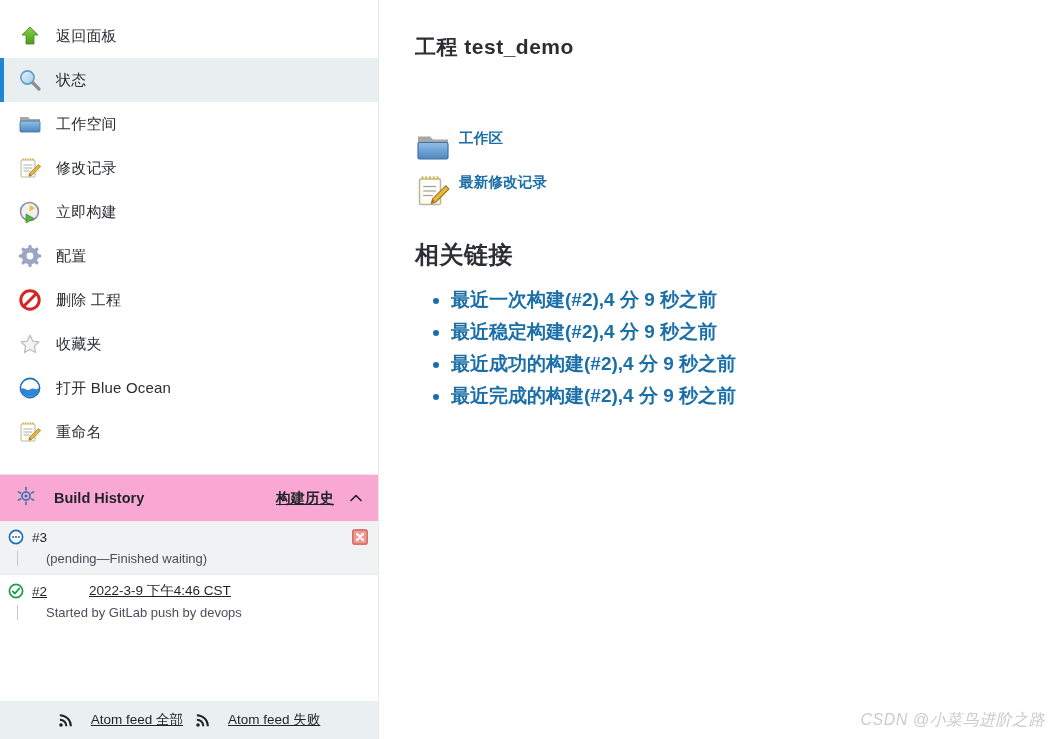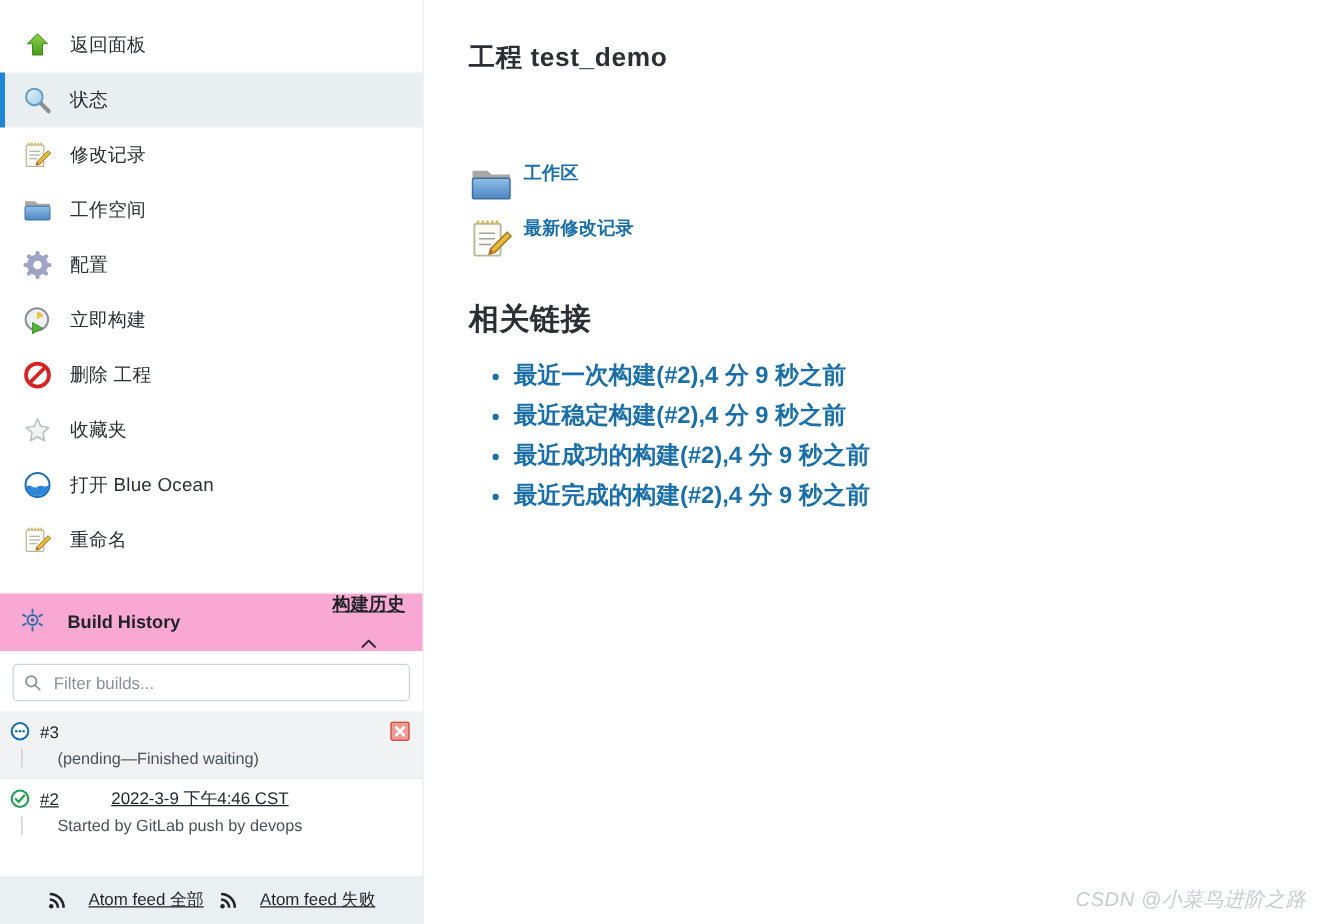--- a/index.html
+++ b/index.html
@@ -7,21 +7,21 @@
     margin: 0; padding: 0;
     width: 1061px; height: 739px;
     background: #fff;
     font-family: "Liberation Sans", "DejaVu Sans", sans-serif;
     overflow: hidden;
   }
   #app { position: relative; width: 1061px; height: 739px; display: flex; }
 
   
   #sidebar {
-    width: 339px;
+    width: 379px;
     height: 739px;
     background: #fff;
     border-right: 1px solid #e6e8ea;
     position: relative;
     display: flex;
     flex-direction: column;
   }
   .task-list { padding-top: 14px; }
   .task {
     position: relative;
@@ -64,21 +64,20 @@
     font-size: 14.5px;
     font-weight: bold;
     color: #1f2328;
     margin-left: 14px;
   }
   #bh-header .bh-right {
     margin-left: auto;
     display: flex;
     align-items: center;
     gap: 14px;
-    flex-direction: column;
   }
   #bh-header .bh-link {
     font-size: 14.5px;
     font-weight: bold;
     color: #1f2328;
     text-decoration: underline;
     cursor: pointer;
   }
   .chev {
     width: 16px; height: 16px;
@@ -265,53 +264,63 @@
               </defs>
               <line x1="14" y1="14" x2="21" y2="21" stroke="#8d8d8d" stroke-width="3.2" stroke-linecap="round"></line>
               <circle cx="9.5" cy="9.5" r="6.6" fill="url(#gm)" stroke="#5f9fc6" stroke-width="1.6"></circle>
             </svg>
           </span>
           <span class="tlabel">状态</span>
         </a>
         <a class="task">
           <span class="ticon">
             <svg width="24" height="24" viewBox="0 0 24 24">
-              <rect x="3" y="4" width="14" height="17" rx="1" fill="#fdfdf6" stroke="#b7b79a" stroke-width="1"></rect>
-              <g stroke="#d8b84a" stroke-width="1.3">
-                <line x1="5" y1="4" x2="5" y2="2.2"></line>
-                <line x1="7.5" y1="4" x2="7.5" y2="2.2"></line>
-                <line x1="10" y1="4" x2="10" y2="2.2"></line>
-                <line x1="12.5" y1="4" x2="12.5" y2="2.2"></line>
-                <line x1="15" y1="4" x2="15" y2="2.2"></line>
-              </g>
-              <g stroke="#9aa0a6" stroke-width=".8">
-                <line x1="5.5" y1="9" x2="14" y2="9"></line>
-                <line x1="5.5" y1="12" x2="14" y2="12"></line>
-                <line x1="5.5" y1="15" x2="12" y2="15"></line>
-              </g>
-              <path d="M20.5 8.5 L22.6 10.6 L13.8 19.4 L10.9 20.2 L11.7 17.3 Z" fill="#e8b83f" stroke="#a07a1e" stroke-width=".8"></path>
-              <path d="M10.9 20.2 L11.7 17.3 L13 18.6 Z" fill="#d64b3c"></path>
-            </svg>
-          </span>
-          <span class="tlabel">修改记录</span>
-        </a>
-        <a class="task">
-          <span class="ticon">
-            <svg width="24" height="24" viewBox="0 0 24 24">
               <path d="M2 5 h8 l2 2 h10 v3 H2 Z" fill="#a7a7a7"></path>
               <defs>
                 <linearGradient id="gf" x1="0" y1="0" x2="0" y2="1">
                   <stop offset="0" stop-color="#8fc0e8"></stop>
                   <stop offset="1" stop-color="#4e86c0"></stop>
                 </linearGradient>
               </defs>
               <rect x="2" y="9" width="20" height="11" rx="1" fill="url(#gf)" stroke="#3f6f9e" stroke-width=".8"></rect>
             </svg>
           </span>
           <span class="tlabel">工作空间</span>
+        </a>
+        <a class="task">
+          <span class="ticon">
+            <svg width="24" height="24" viewBox="0 0 24 24">
+              <rect x="3" y="4" width="14" height="17" rx="1" fill="#fdfdf6" stroke="#b7b79a" stroke-width="1"></rect>
+              <g stroke="#d8b84a" stroke-width="1.3">
+                <line x1="5" y1="4" x2="5" y2="2.2"></line>
+                <line x1="7.5" y1="4" x2="7.5" y2="2.2"></line>
+                <line x1="10" y1="4" x2="10" y2="2.2"></line>
+                <line x1="12.5" y1="4" x2="12.5" y2="2.2"></line>
+                <line x1="15" y1="4" x2="15" y2="2.2"></line>
+              </g>
+              <g stroke="#9aa0a6" stroke-width=".8">
+                <line x1="5.5" y1="9" x2="14" y2="9"></line>
+                <line x1="5.5" y1="12" x2="14" y2="12"></line>
+                <line x1="5.5" y1="15" x2="12" y2="15"></line>
+              </g>
+              <path d="M20.5 8.5 L22.6 10.6 L13.8 19.4 L10.9 20.2 L11.7 17.3 Z" fill="#e8b83f" stroke="#a07a1e" stroke-width=".8"></path>
+              <path d="M10.9 20.2 L11.7 17.3 L13 18.6 Z" fill="#d64b3c"></path>
+            </svg>
+          </span>
+          <span class="tlabel">修改记录</span>
+        </a>
+        <a class="task">
+          <span class="ticon">
+            <svg width="24" height="24" viewBox="0 0 24 24">
+              <circle cx="11.5" cy="11.5" r="9" fill="#f0f0f3" stroke="#8e8ea0" stroke-width="1.6"></circle>
+              <path d="M11.5 11.5 L11.5 5.5 A6 6 0 0 1 16.7 8.6 Z" fill="#e8c53f"></path>
+              <path d="M8 14 L16 18.5 L8 23 Z" fill="#56b33a" stroke="#3c8a26" stroke-width=".7"></path>
+            </svg>
+          </span>
+          <span class="tlabel">立即构建</span>
         </a>
         <a class="task">
           <span class="ticon">
             <svg width="24" height="24" viewBox="0 0 24 24">
               <g fill="#9fa4c4">
                 <circle cx="12" cy="12" r="8.4"></circle>
               </g>
               <g stroke="#9fa4c4" stroke-width="3.4" stroke-linecap="round">
                 <line x1="12" y1="2.4" x2="12" y2="5"></line>
                 <line x1="12" y1="19" x2="12" y2="21.6"></line>
@@ -319,30 +328,20 @@
                 <line x1="19" y1="12" x2="21.6" y2="12"></line>
                 <line x1="5.2" y1="5.2" x2="7" y2="7"></line>
                 <line x1="17" y1="17" x2="18.8" y2="18.8"></line>
                 <line x1="5.2" y1="18.8" x2="7" y2="17"></line>
                 <line x1="17" y1="7" x2="18.8" y2="5.2"></line>
               </g>
               <circle cx="12" cy="12" r="3.4" fill="#ffffff"></circle>
             </svg>
           </span>
           <span class="tlabel">配置</span>
-        </a>
-        <a class="task">
-          <span class="ticon">
-            <svg width="24" height="24" viewBox="0 0 24 24">
-              <circle cx="11.5" cy="11.5" r="9" fill="#f0f0f3" stroke="#8e8ea0" stroke-width="1.6"></circle>
-              <path d="M11.5 11.5 L11.5 5.5 A6 6 0 0 1 16.7 8.6 Z" fill="#e8c53f"></path>
-              <path d="M8 14 L16 18.5 L8 23 Z" fill="#56b33a" stroke="#3c8a26" stroke-width=".7"></path>
-            </svg>
-          </span>
-          <span class="tlabel">立即构建</span>
         </a>
         <a class="task">
           <span class="ticon">
             <svg width="24" height="24" viewBox="0 0 24 24">
               <circle cx="12" cy="12" r="9.2" fill="#ffffff" stroke="#d62424" stroke-width="3"></circle>
               <line x1="5.8" y1="18.2" x2="18.2" y2="5.8" stroke="#d62424" stroke-width="3" stroke-linecap="round"></line>
             </svg>
           </span>
           <span class="tlabel">删除 工程</span>
         </a>
@@ -408,31 +407,20 @@
       <span class="bh-right">
         <span class="bh-link">构建历史</span>
         <span class="chev">
           <svg width="16" height="16" viewBox="0 0 16 16">
             <polyline points="3,10.5 8,5.5 13,10.5" fill="none" stroke="#1f2328" stroke-width="1.6" stroke-linecap="round" stroke-linejoin="round"></polyline>
           </svg>
         </span>
       </span>
     </div>
 
-    <div class="bh-filter-wrap">
-      <div class="bh-filter">
-        <span style="display:flex;align-items:center;">
-          <svg width="14" height="14" viewBox="0 0 14 14">
-            <circle cx="6" cy="6" r="4.2" fill="none" stroke="#8a9099" stroke-width="1.4"></circle>
-            <line x1="9.2" y1="9.2" x2="12.8" y2="12.8" stroke="#8a9099" stroke-width="1.4" stroke-linecap="round"></line>
-          </svg>
-        </span>
-        <input id="filter-input" type="text" placeholder="Filter builds..." style="">
-      </div>
-    </div>
 
     <div id="build-rows">
         <div class="build-row shaded">
           <div class="build-line1">
             <span style="display:flex;align-items:center;">
               <svg width="16" height="16" viewBox="0 0 16 16">
                 <circle cx="8" cy="8" r="6.6" fill="#fff" stroke="#1a6fb5" stroke-width="1.7"></circle>
                 <circle cx="5.1" cy="8" r="1.05" fill="#1a6fb5"></circle>
                 <circle cx="8" cy="8" r="1.05" fill="#1a6fb5"></circle>
                 <circle cx="10.9" cy="8" r="1.05" fill="#1a6fb5"></circle>

